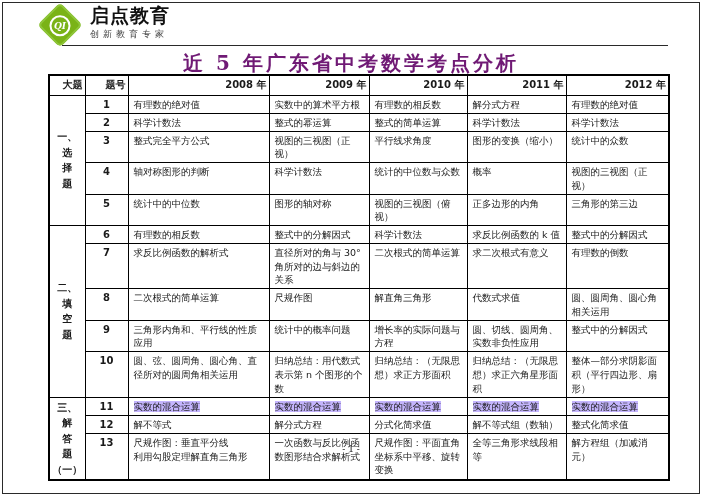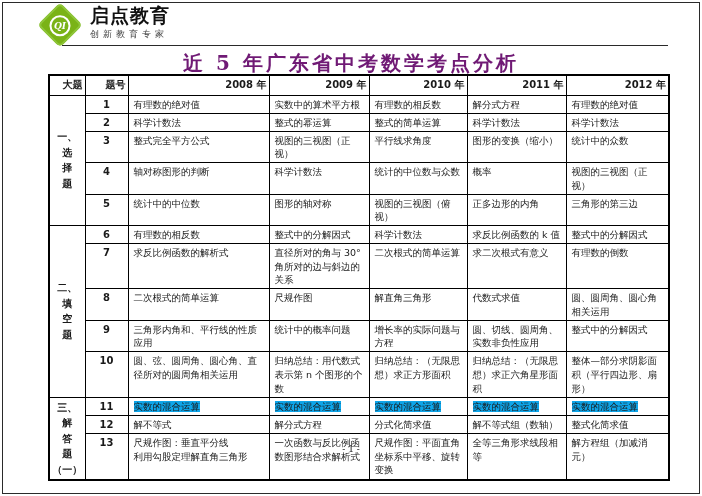--- a/index.html
+++ b/index.html
@@ -30,21 +30,21 @@
   table.main-table { position:absolute; left:48px; top:74px; width:620px;
                      border-collapse:collapse; table-layout:fixed;
                      border:2px solid #000; }
   .main-table th, .main-table td { border:1px solid #000; }
   .main-table th { font-size:10px; font-weight:bold; height:20px; text-align:right; padding:1px 2px; }
   .main-table td { font-size:9.5px; line-height:1.45; }
   td.section-cell { text-align:center; vertical-align:middle; font-weight:bold; font-size:10px; padding:2px 0; }
   td.section-cell div { line-height:1.55; }
   td.num-cell { text-align:center; vertical-align:top; font-weight:bold; font-size:10px; padding-top:2px; }
   td.topic-cell { text-align:left; vertical-align:top; padding:2px 4px 1px 5px; white-space:pre-line; }
-  td.topic-cell span.hl { background:#0ea5e9; }
+  td.topic-cell span.hl { background:#c4b5fd; }
   tbody tr { height:18px; }
   tbody tr.row-6, tbody tr.row-12 { height:17px; }
   tbody tr.row-7, tbody tr.row-10 { height:31px; }
   tbody tr.row-8, tbody tr.row-9 { height:30px; }
   tbody tr.row-13 { height:34px; }
 
   
   .footer { position:absolute; top:444px; left:0; width:100%; text-align:center;
             font-family:"DejaVu Serif","Liberation Serif",serif; font-size:9px; color:#222; }
 </style>

